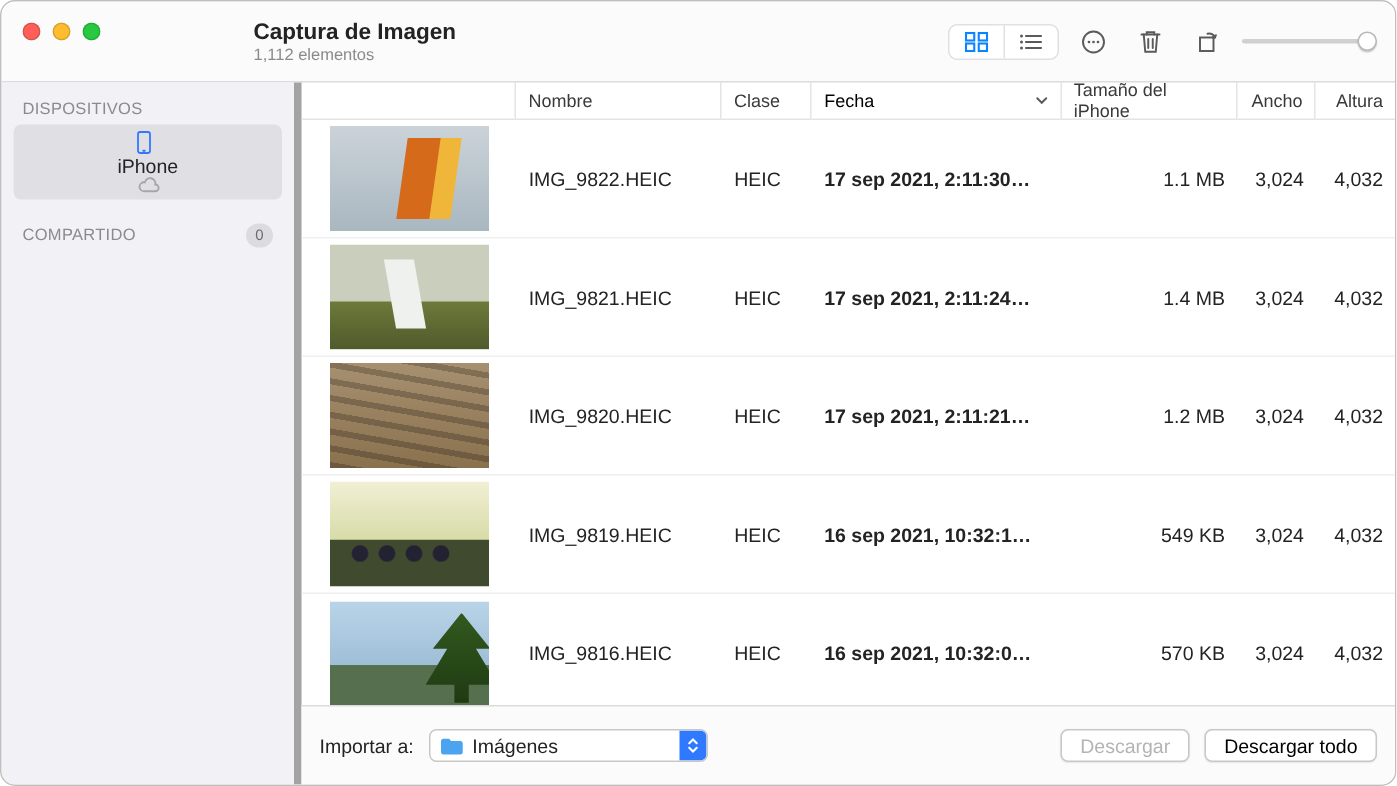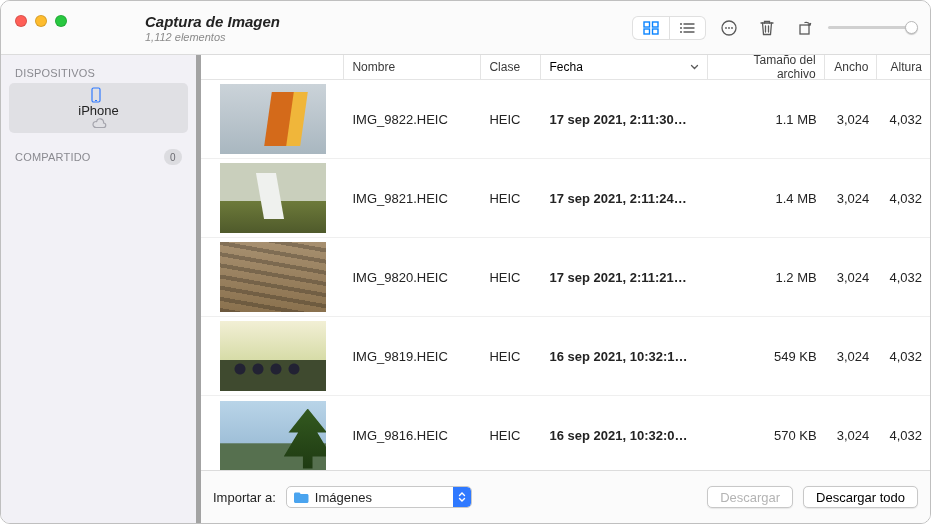--- a/index.html
+++ b/index.html
@@ -4,21 +4,21 @@
 <style>
   * { box-sizing: border-box; margin: 0; padding: 0; }
   html, body { width: 931px; height: 524px; overflow: hidden; font-family: -apple-system, "Helvetica Neue", Arial, sans-serif; font-size: 13px; color: #232323; }
   .window { width: 931px; height: 524px; background: #fff; border: 1px solid #bfbfbf; border-radius: 10px; overflow: hidden; display: flex; flex-direction: column; }
   .titlebar { height: 54px; display: flex; align-items: center; border-bottom: 1px solid #dcdcdc; background: #fbfbfb; }
   .traffic { display: flex; gap: 8px; padding: 0 14px; align-self: flex-start; margin-top: 14px; }
   .dot { width: 12px; height: 12px; border-radius: 50%; }
   .dot.red { background: #ff5f57; border: 0.5px solid rgba(0,0,0,0.15);}
   .dot.yellow { background: #febc2e; border: 0.5px solid rgba(0,0,0,0.15);}
   .dot.green { background: #28c840; border: 0.5px solid rgba(0,0,0,0.15);}
-  .titleblock { margin-left: 64px; flex: 0 0 auto; font-style: italic; }
+  .titleblock { margin-left: 88px; flex: 0 0 auto; }
   .titleblock .app { font-weight: 600; font-size: 15px; }
   .titleblock .sub { font-size: 11px; color: #8a8a8a; margin-top: 1px; }
   .toolbar-right { margin-left: auto; display: flex; align-items: center; gap: 8px; padding-right: 14px; }
   .seg { display: inline-flex; border: 0.5px solid rgba(0,0,0,0.12); border-radius: 6px; overflow: hidden; background: #fff; height: 24px; }
   .seg .segbtn { width: 36px; display: flex; align-items: center; justify-content: center; border: none; background: transparent; }
   .seg .divider { width: 0.5px; background: rgba(0,0,0,0.12); }
   .seg .segbtn.active svg { stroke: #0a84ff; }
   .seg .segbtn.active path, .seg .segbtn.active rect, .seg .segbtn.active circle, .seg .segbtn.active line { stroke: #0a84ff; }
   .icobtn { width: 30px; height: 24px; display: flex; align-items: center; justify-content: center; background: transparent; border: none; }
   .slider { width: 88px; display: flex; align-items: center; }
@@ -27,21 +27,21 @@
   .body { flex: 1; display: flex; min-height: 0; }
   .sidebar { width: 200px; background: #f2f1f6; border-right: 5px solid #a3a3a3; padding-top: 6px; font-size: 13px; }
   .sb-head { font-size: 11px; color: #8a8a90; padding: 6px 14px 4px; letter-spacing: 0.2px; display: flex; align-items: center; justify-content: space-between; }
   .sb-item { display: flex; align-items: center; margin: 0 8px; padding: 4px 8px; border-radius: 5px; flex-direction: column; }
   .sb-item.sel { background: rgba(0,0,0,0.07); }
   .sb-name { flex: 1; }
   .sb-right { color: #a5a5ad; }
   .countbadge { background: #dcdce0; border-radius: 9px; min-width: 18px; height: 16px; display: inline-flex; align-items: center; justify-content: center; font-size: 10px; color: #6a6a70; padding: 0 4px; }
   .main { flex: 1; display: flex; flex-direction: column; min-width: 0; }
   .colhead { height: 25px; border-bottom: 1px solid #e4e4e4; display: flex; align-items: stretch; font-size: 12px; color: #3a3a3a; }
-  .colhead > div { display: flex; align-items: center; border-right: 1px solid #e4e4e4; padding: 0 8px; text-align: right; }
+  .colhead > div { display: flex; align-items: center; border-right: 1px solid #e4e4e4; padding: 0 8px; }
   .colhead > div:last-child { border-right: none; }
   .colhead .sorted { color: #000; font-weight: 500; }
   .col-thumb { width: 155px; }
   .col-name { width: 148px; }
   .col-kind { width: 64px; }
   .col-date { width: 180px; font-weight: bold; }
   .col-size { width: 126px; justify-content: flex-end; }
   .col-w { width: 56px; justify-content: flex-end; }
   .col-h { width: 56px; justify-content: flex-end; }
   .listwrap { flex: 1; overflow: hidden; }
@@ -169,21 +169,21 @@
         <div class="col-name">Nombre</div>
         <div class="col-kind">Clase</div>
         <div class="col-date sorted">
           <span>Fecha</span>
           <span style="margin-left:auto">
             <svg width="9" height="6" viewBox="0 0 9 6" fill="none" stroke="#5a5a5a" stroke-width="1.3" stroke-linecap="round">
                 <path d="M1.5 1.5 4.5 4.5 7.5 1.5"></path>
               </svg>
           </span>
         </div>
-        <div class="col-size">Tamaño del archivo</div>
+        <div class="col-size">Tamaño del iPhone</div>
         <div class="col-w">Ancho</div>
         <div class="col-h">Altura</div>
       </div>
 
       <div class="listwrap">
         <div class="row">
           <div class="cell cell-thumb">
               <div class="thumb th1"></div>
             </div>
           <div class="cell col-name">IMG_9822.HEIC</div>

